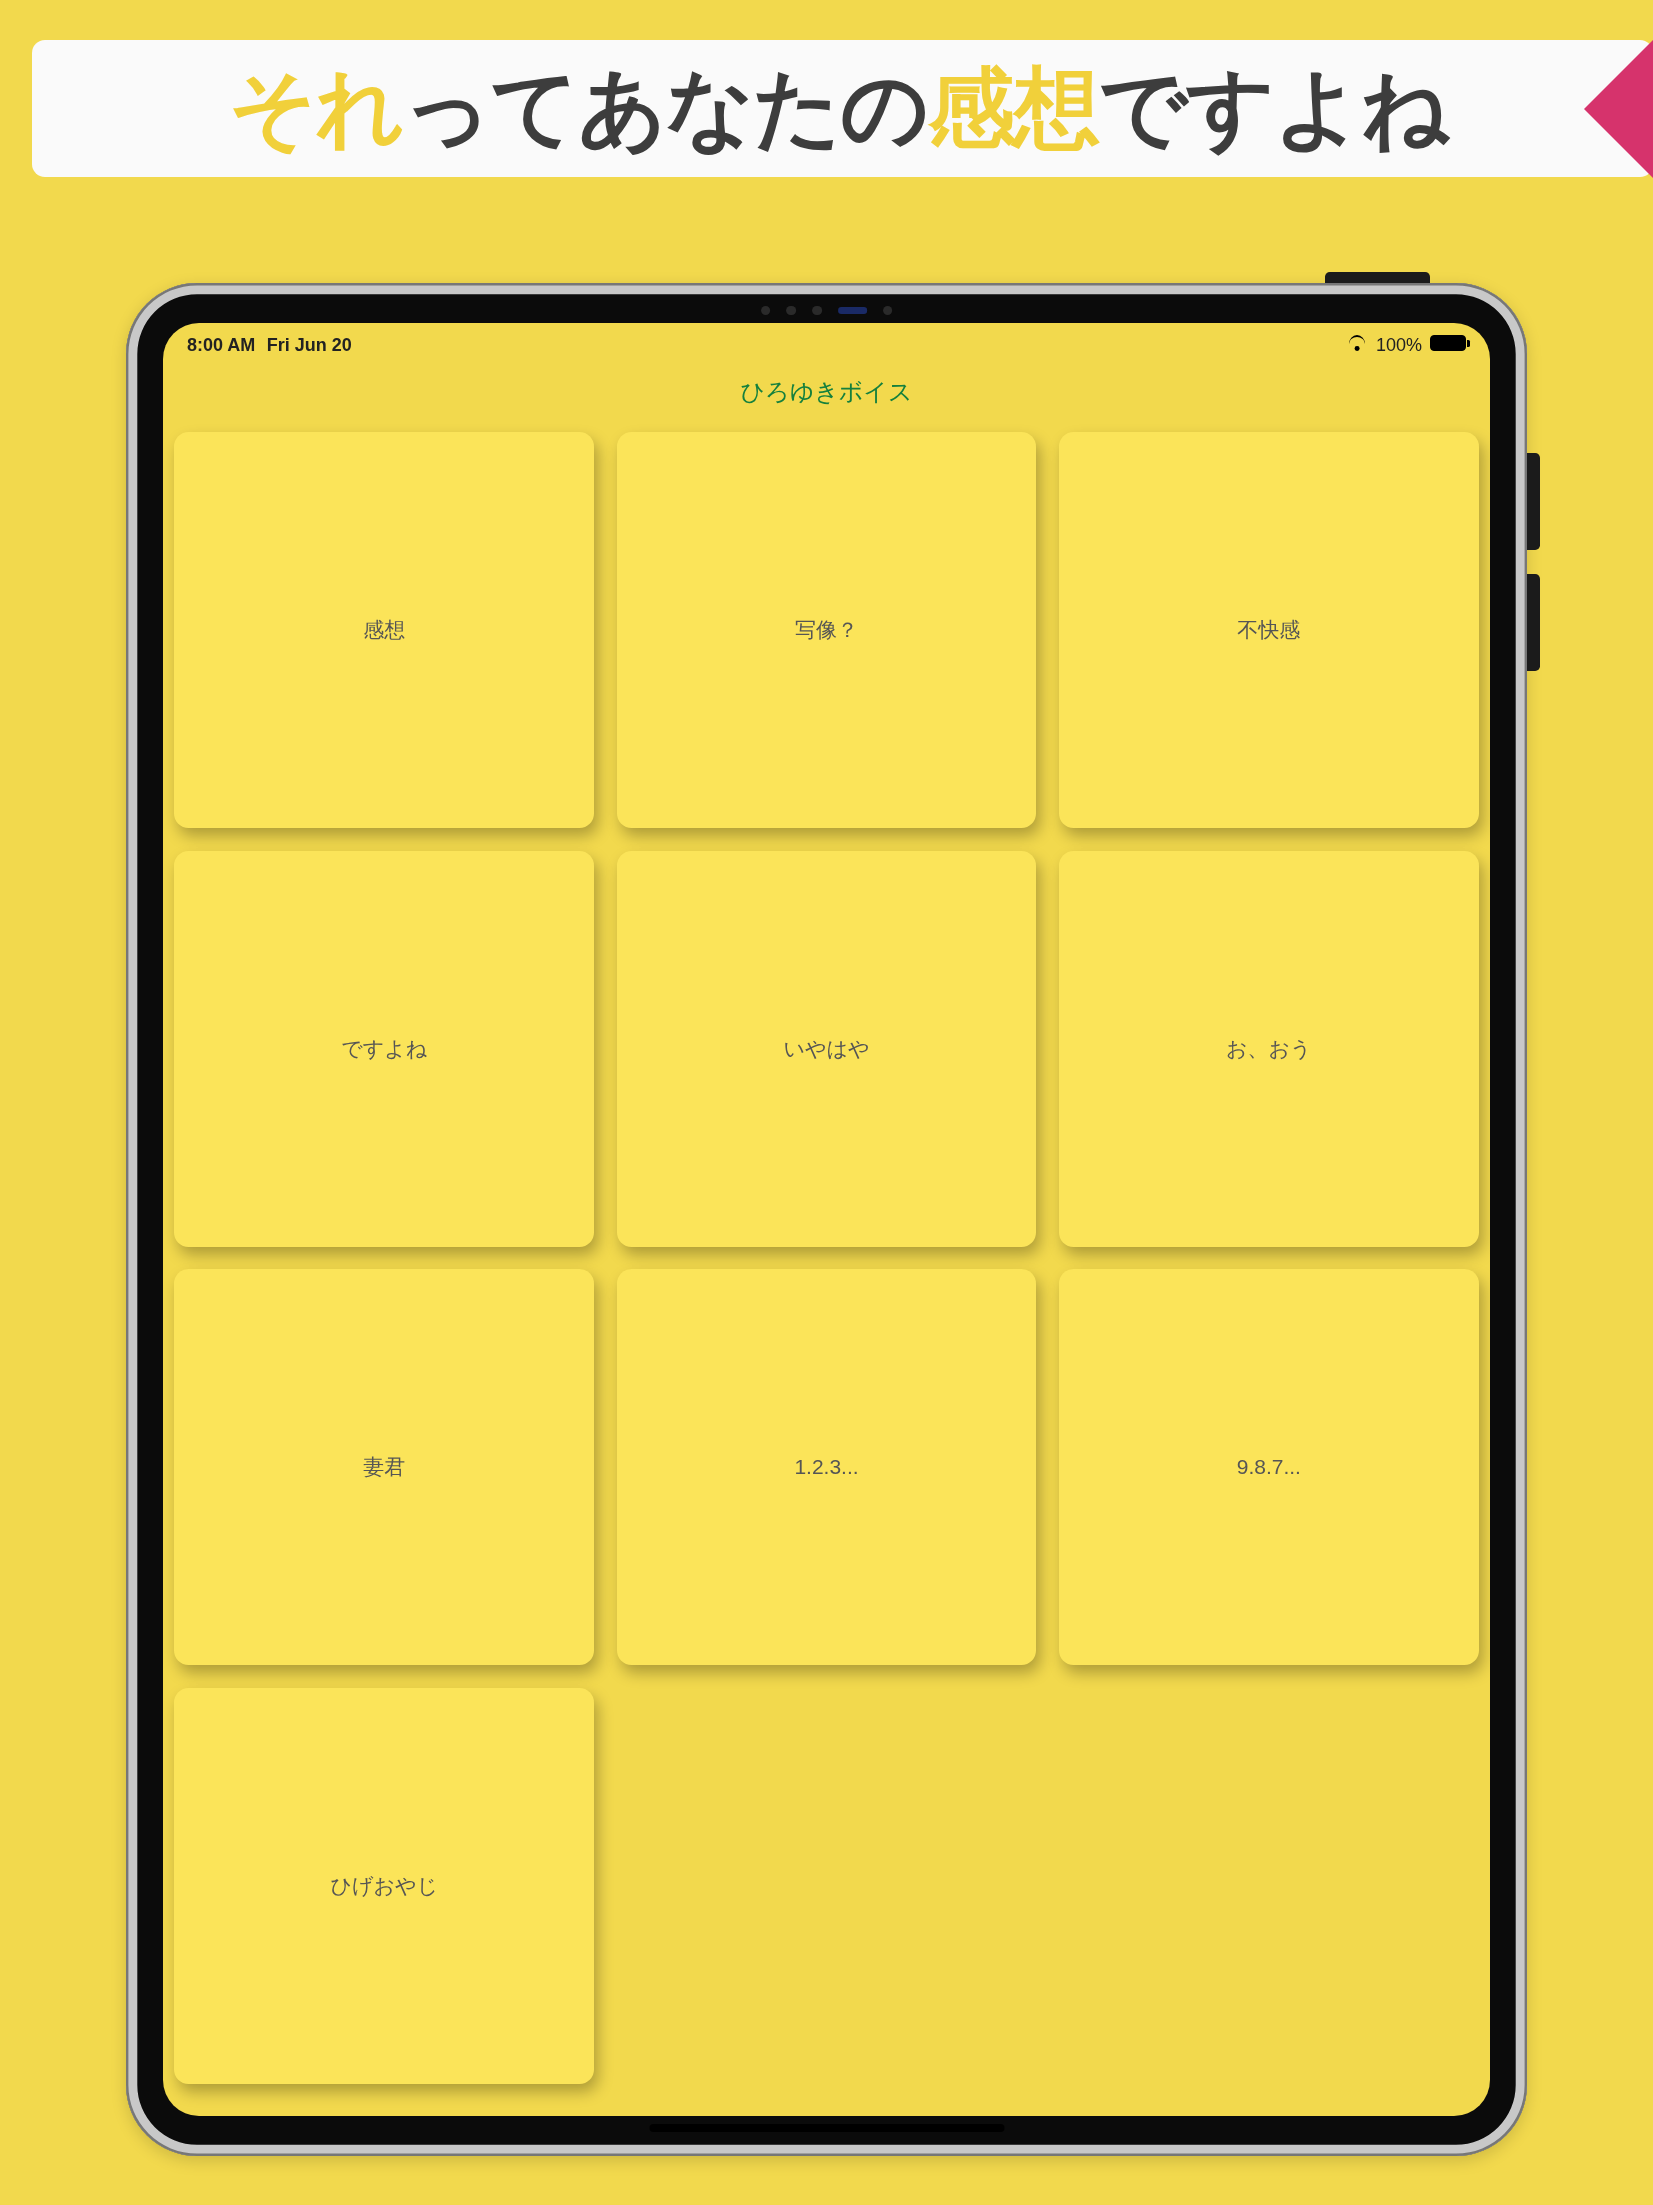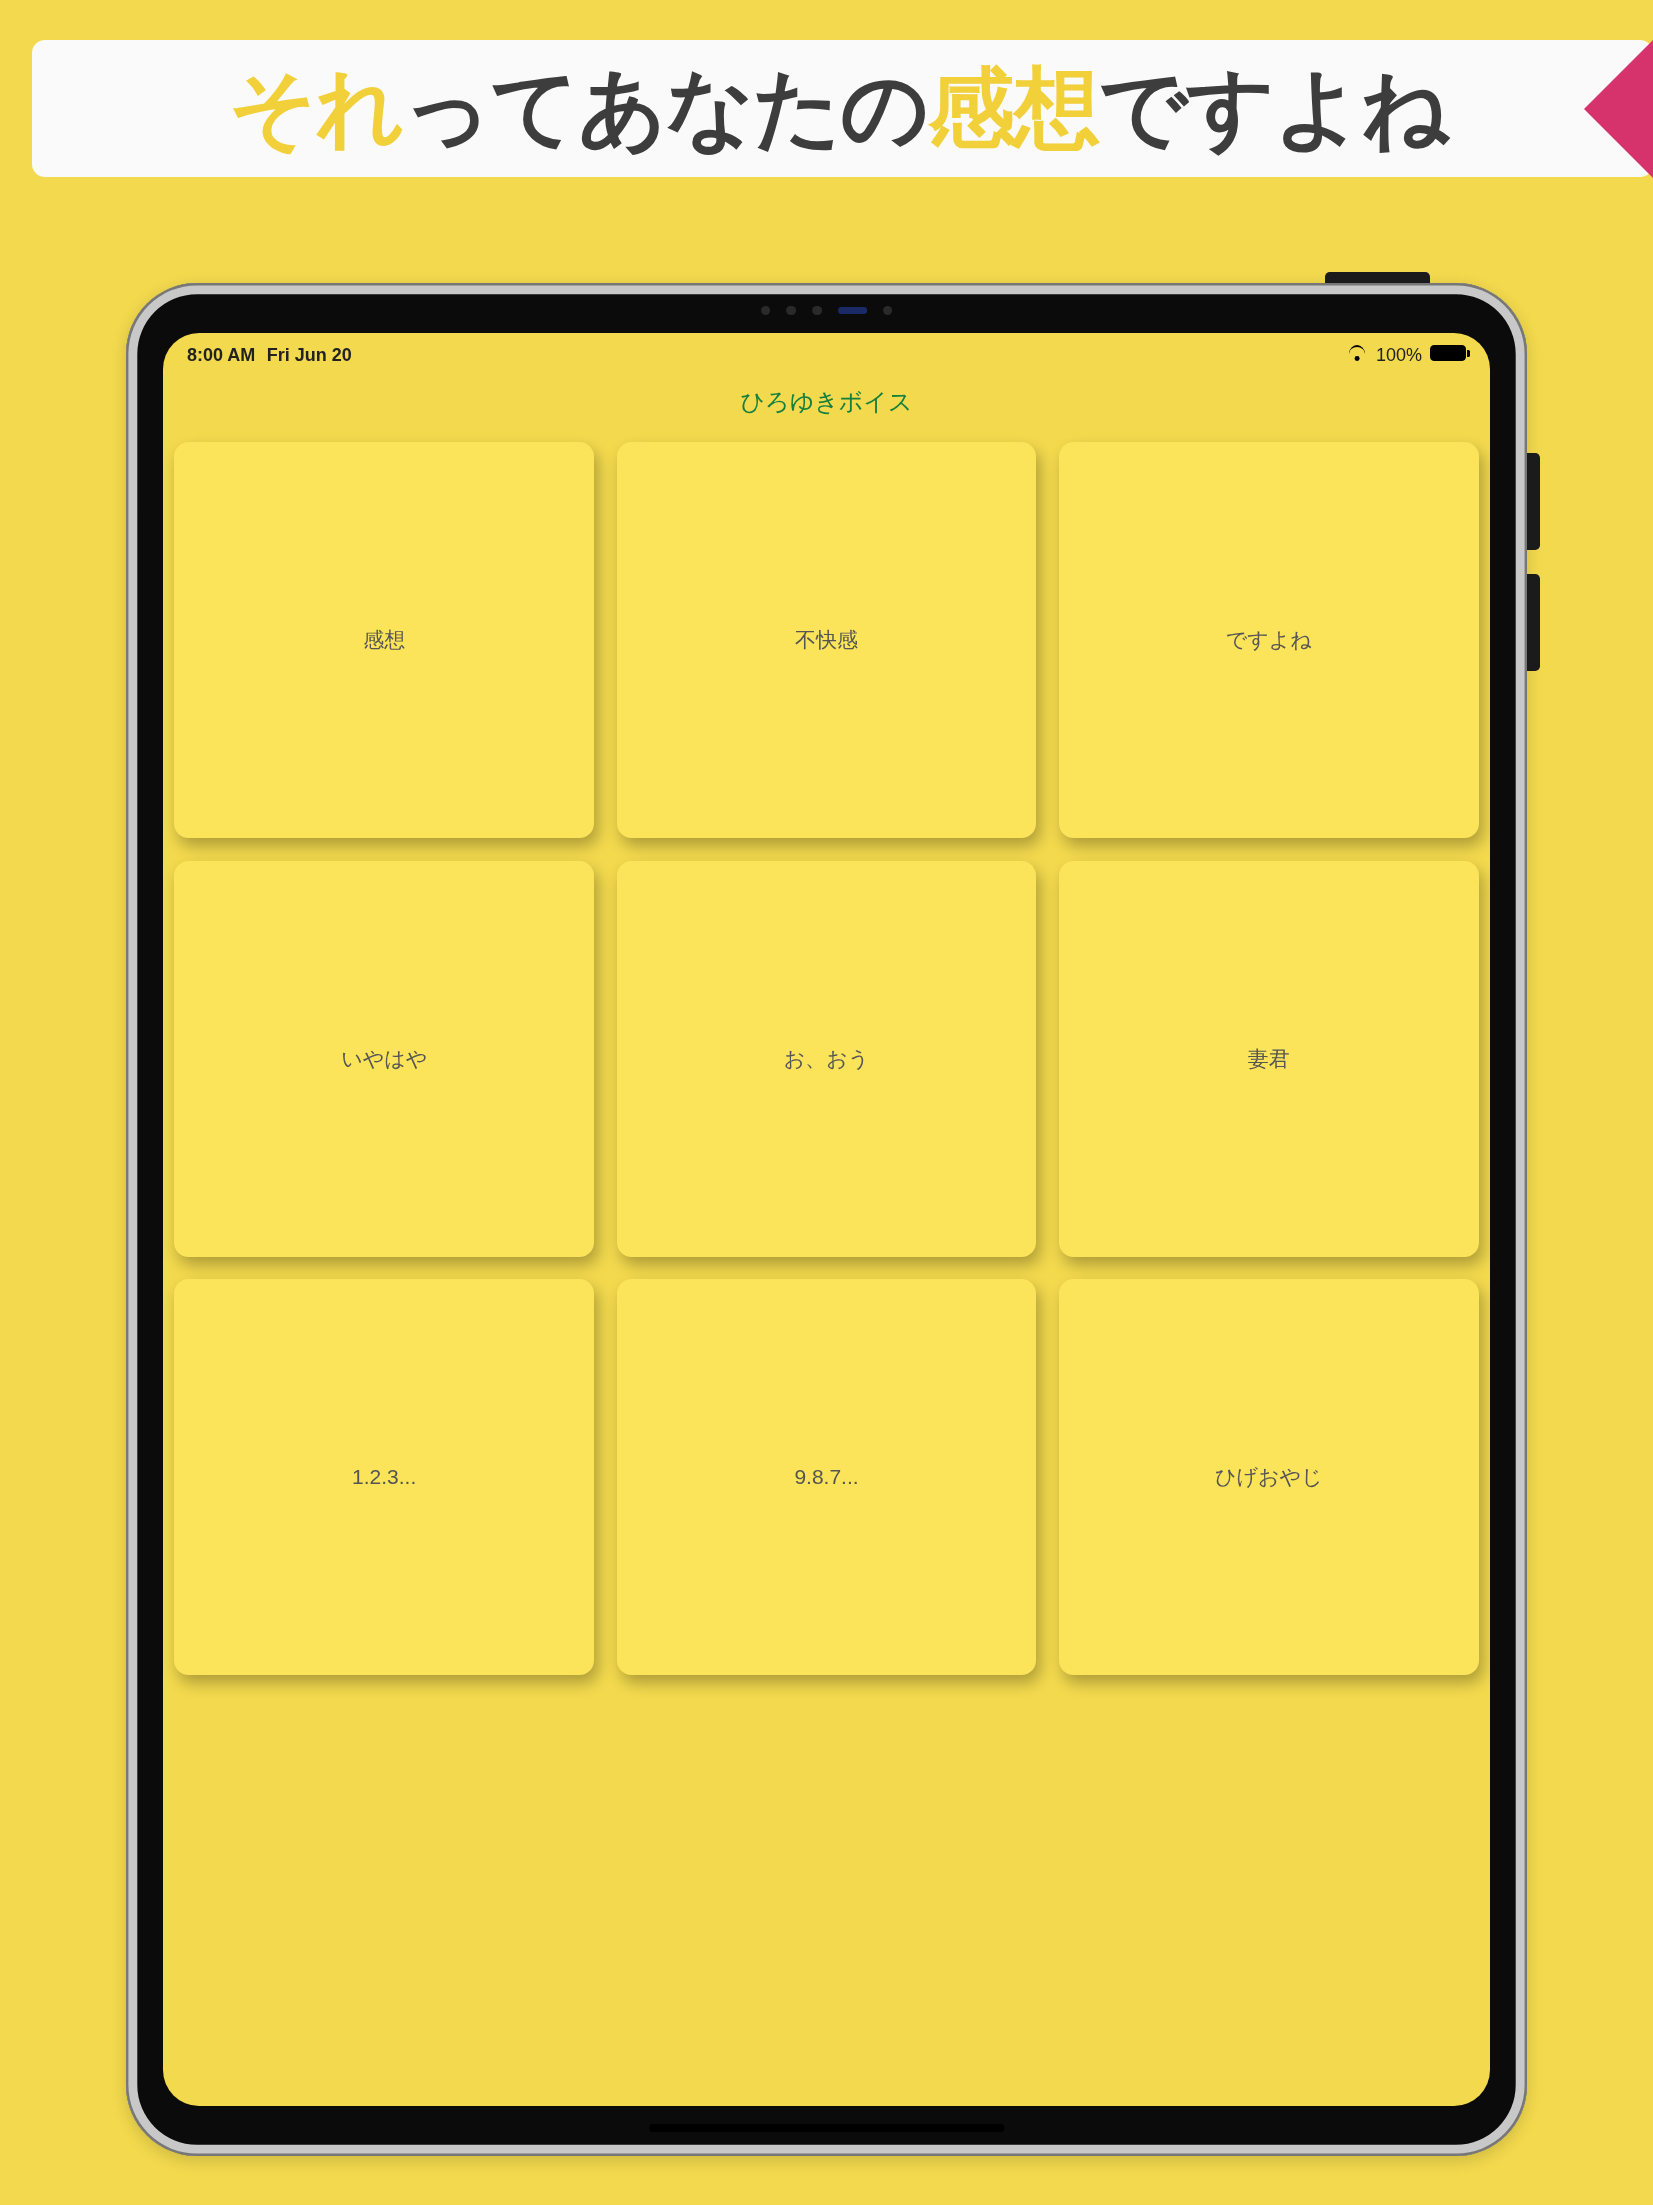--- a/index.html
+++ b/index.html
@@ -52,21 +52,21 @@
 
   
   .tablet {
     position: absolute;
     left: 126px;
     top: 283px;
     width: 1401px;
     height: 1873px;
     border-radius: 71px;
     background: #0b0b0b;
-    padding: 50px 37px;
+    padding: 40px 37px;
     box-shadow:
       inset 0 0 0 2.4px #777,
       inset 0 0 0 11.3px #c8c8c8,
       0 4.8px 16px rgba(0,0,0,.15);
   }
   
   .side-btn {
     position: absolute;
     right: -13px;
     width: 13px;
@@ -230,20 +230,23 @@
       </div>
     </div>
 
     <div class="nav">ひろゆきボイス</div>
 
     <div class="grid">
       <div class="tile">
           <span>感想</span>
         </div>
       <div class="tile">
+          <span>写像？</span>
+        </div>
+      <div class="tile">
           <span>不快感</span>
         </div>
       <div class="tile">
           <span>ですよね</span>
         </div>
       <div class="tile">
           <span>いやはや</span>
         </div>
       <div class="tile">
           <span>お、おう</span>

